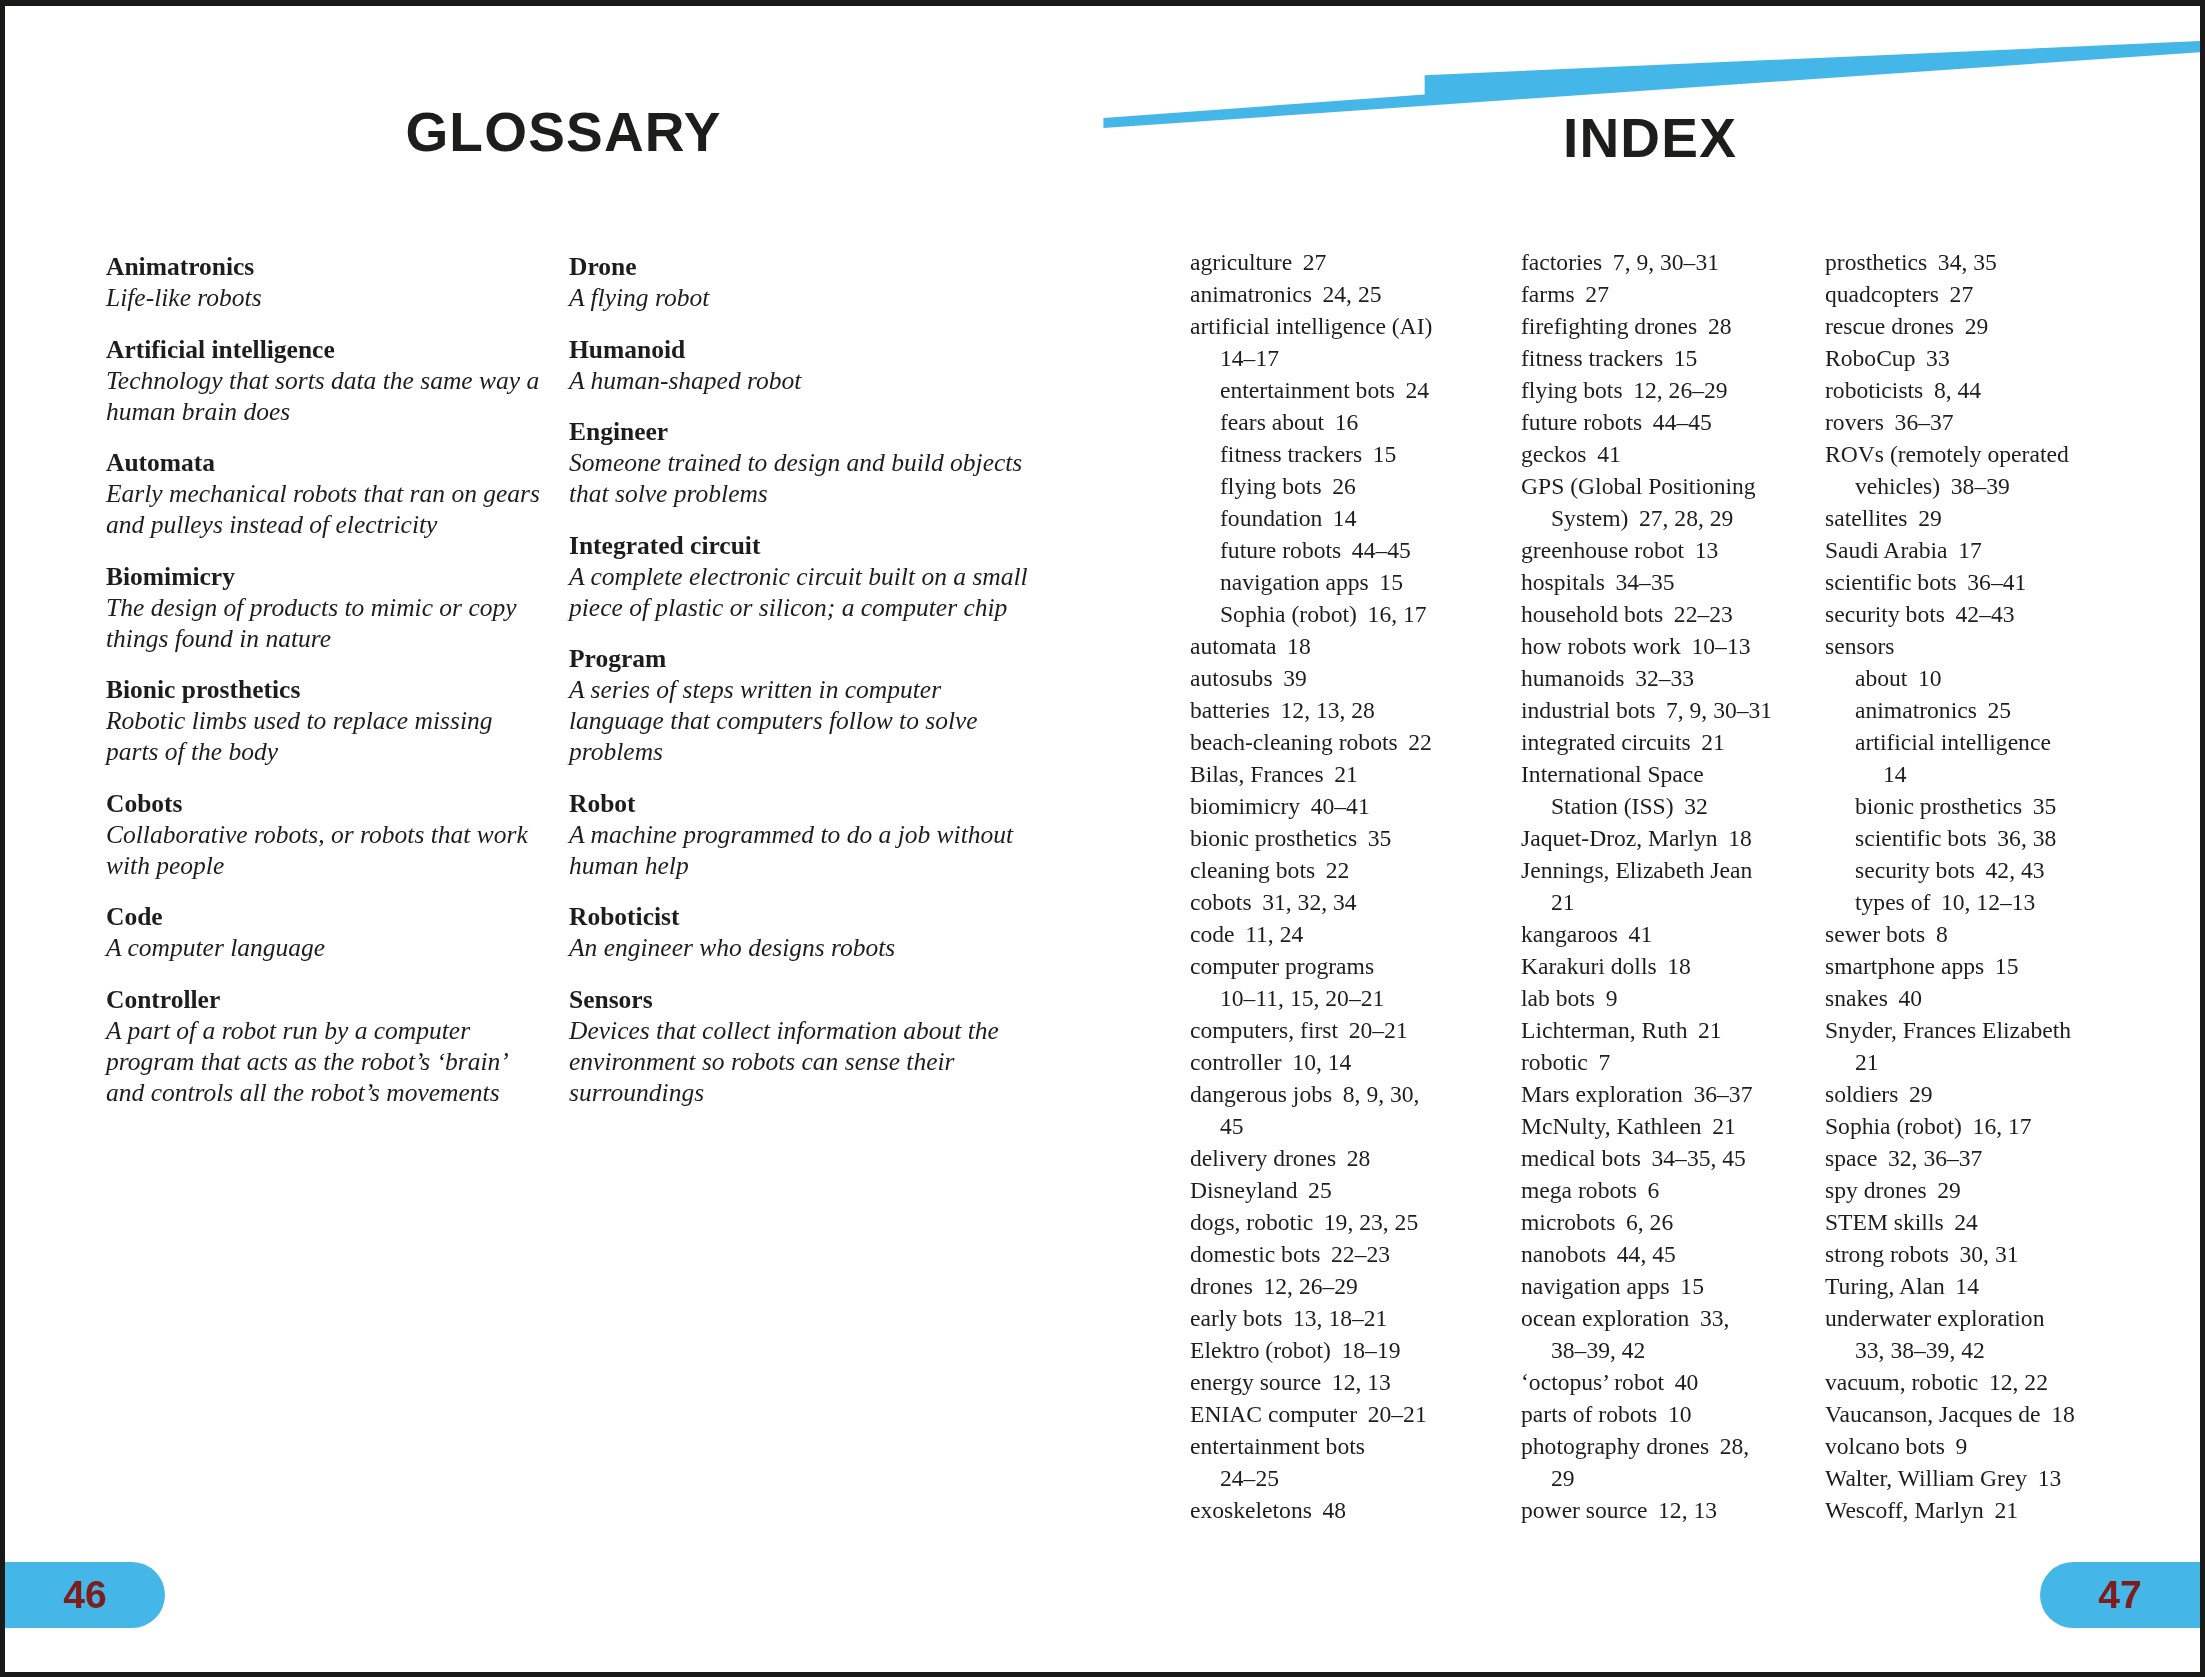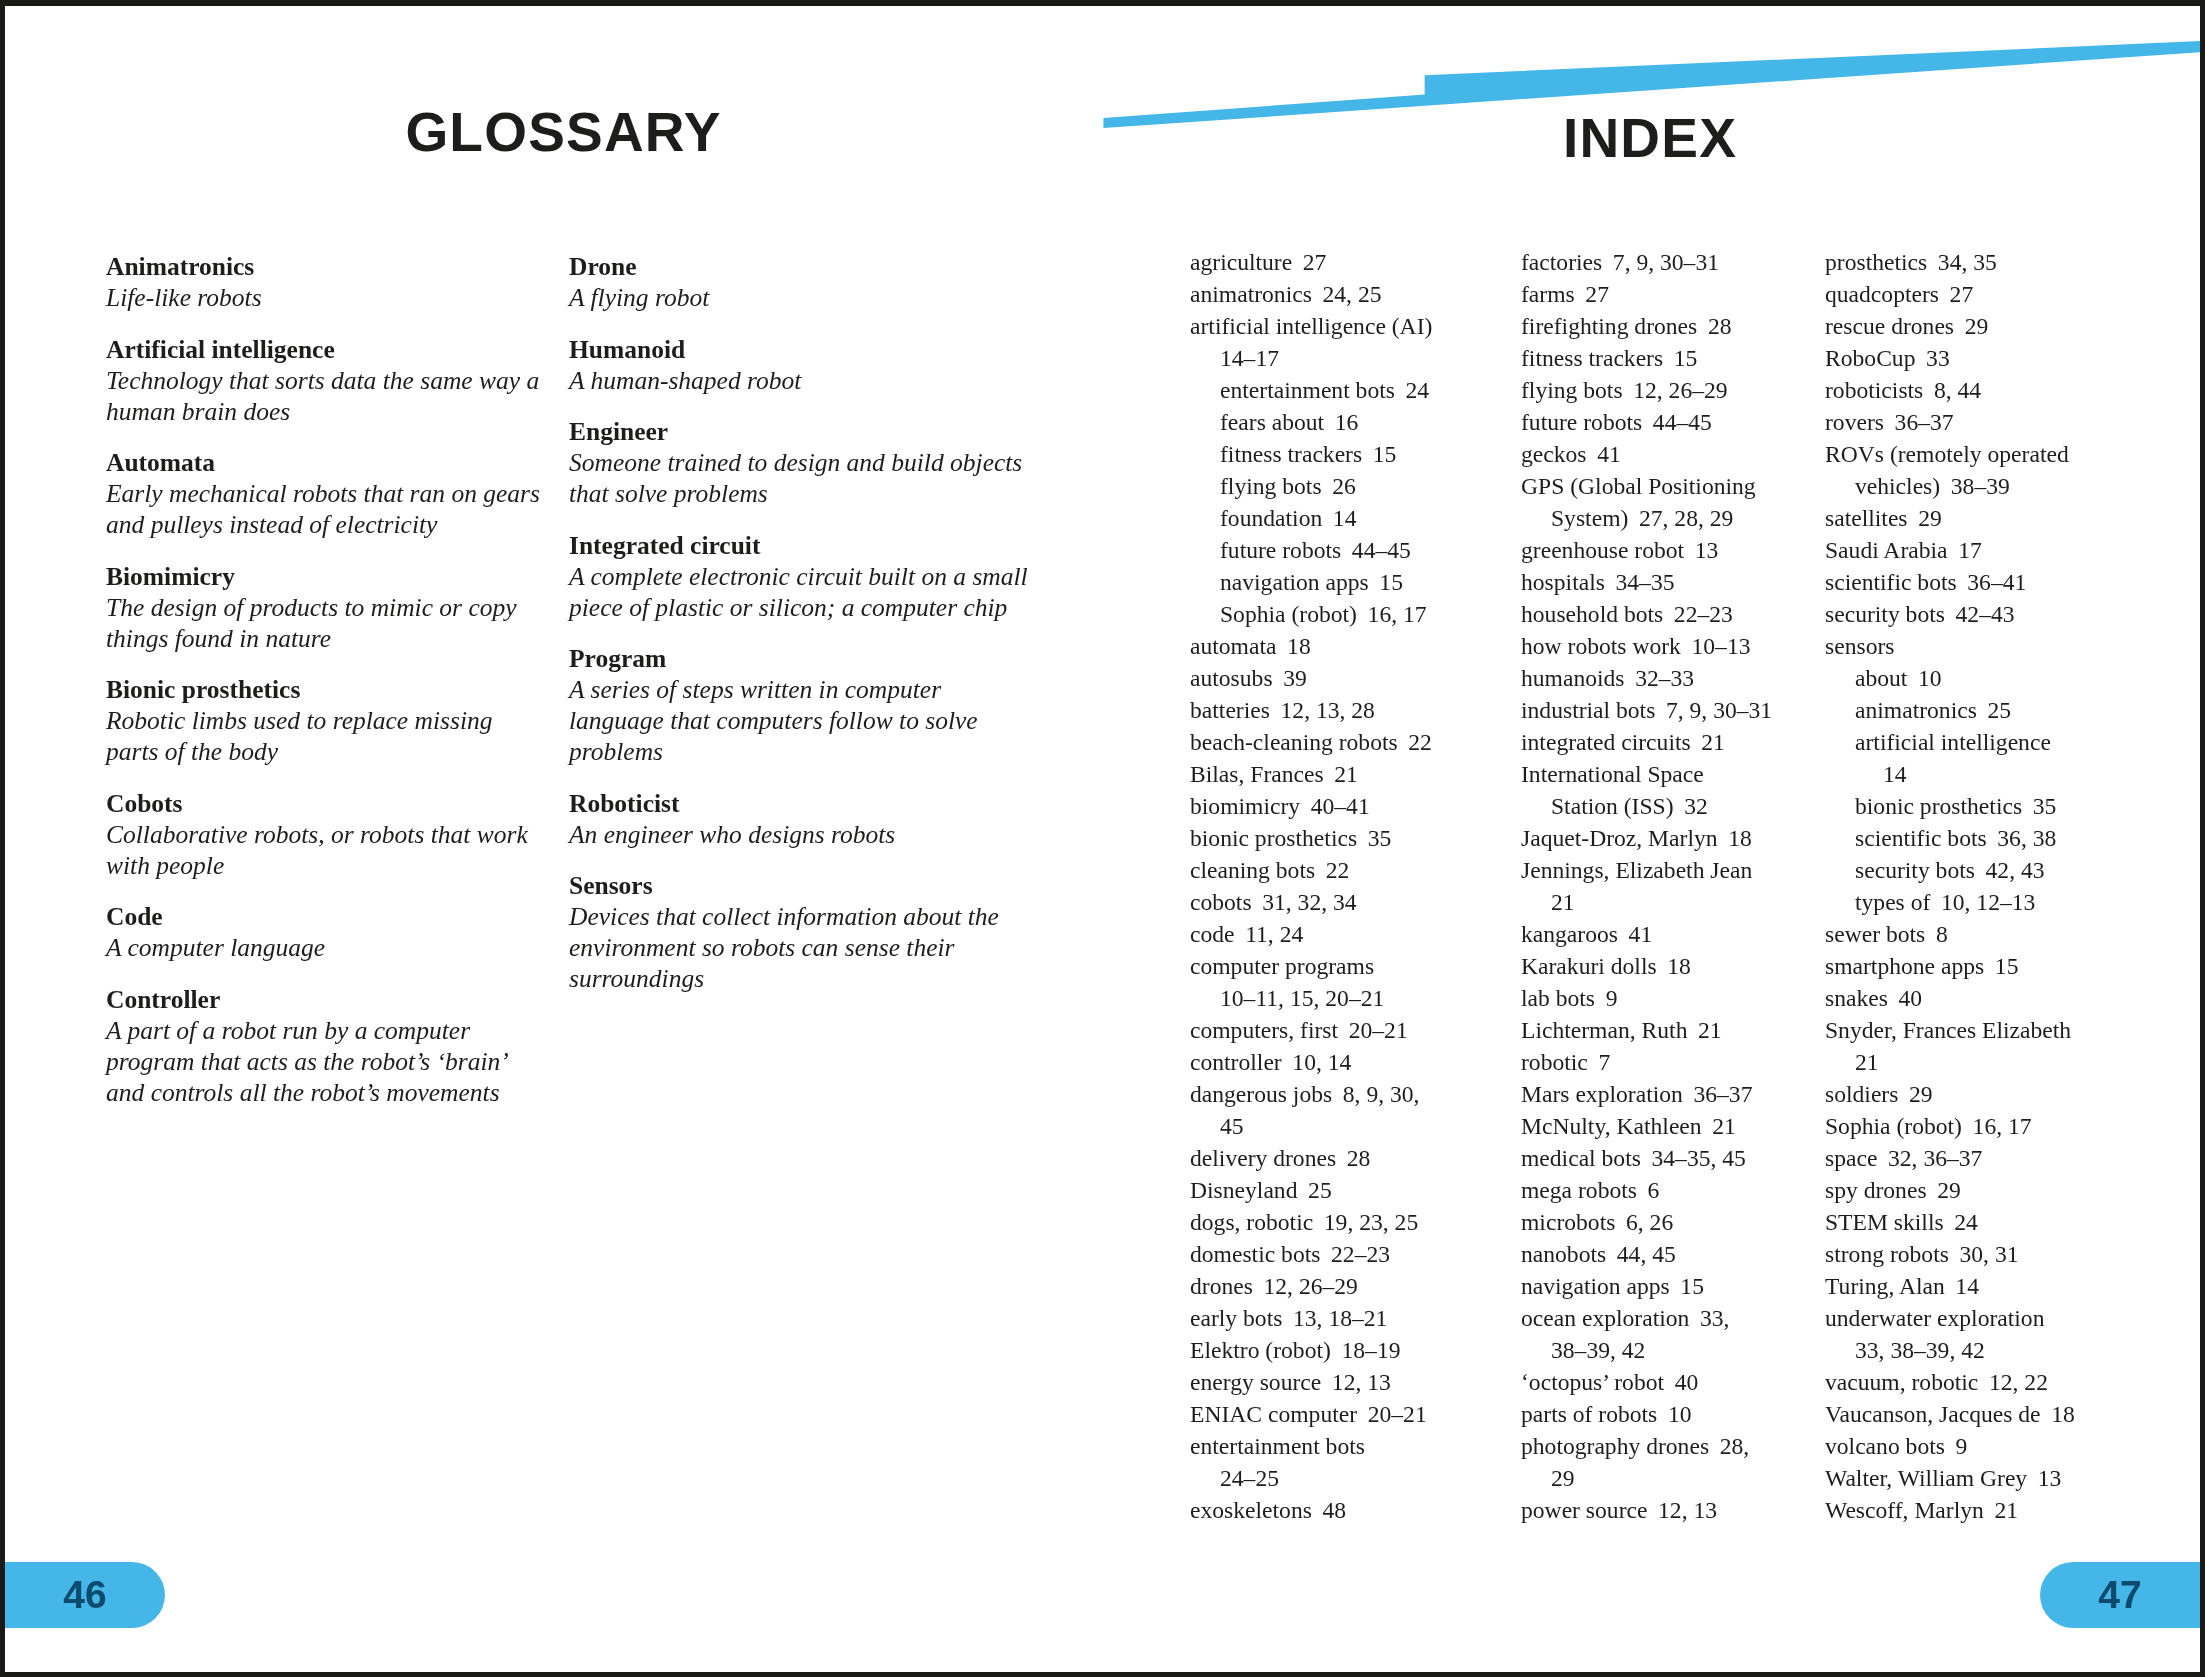--- a/index.html
+++ b/index.html
@@ -26,21 +26,21 @@
   #ixc2{left:1825px;width:348px;}
   .ix-line{font-size:23.6px;line-height:32px;white-space:nowrap;}
   .ix-line.ind1{padding-left:30px;}
   .ix-line.ind2{padding-left:58px;}
   .ix-pages.gap{margin-left:0.45em;}
 
   .swoosh{position:absolute;left:0;top:0;pointer-events:none;}
 
   .badge{position:absolute;top:1562px;width:160px;height:66px;
          font-family:"Liberation Sans",sans-serif;font-weight:600;font-size:39px;
-         line-height:66px;text-align:center;color:#0c4a6e;}
+         line-height:66px;text-align:center;color:#7f1d1d;}
   #badge-left{left:5px;border-radius:0 33px 33px 0;}
   #badge-right{left:2040px;border-radius:33px 0 0 33px;}
 </style>
 </head>
 <body>
 
 <div class="frame">
   <div class="sheet"></div>
 
   <svg class="swoosh" width="2205" height="1677" viewBox="0 0 3549 2699">
@@ -97,20 +97,24 @@
         <div class="gl-term">Engineer</div>
         <div class="gl-def">Someone trained to design and build objects that solve problems</div>
       </div>
       <div class="gl-entry">
         <div class="gl-term">Integrated circuit</div>
         <div class="gl-def">A complete electronic circuit built on a small piece of plastic or silicon; a computer chip</div>
       </div>
       <div class="gl-entry">
         <div class="gl-term">Program</div>
         <div class="gl-def">A series of steps written in computer language that computers follow to solve problems</div>
+      </div>
+      <div class="gl-entry">
+        <div class="gl-term">Robot</div>
+        <div class="gl-def">A machine programmed to do a job without human help</div>
       </div>
       <div class="gl-entry">
         <div class="gl-term">Roboticist</div>
         <div class="gl-def">An engineer who designs robots</div>
       </div>
       <div class="gl-entry">
         <div class="gl-term">Sensors</div>
         <div class="gl-def">Devices that collect information about the environment so robots can sense their surroundings</div>
       </div>
     </div>

